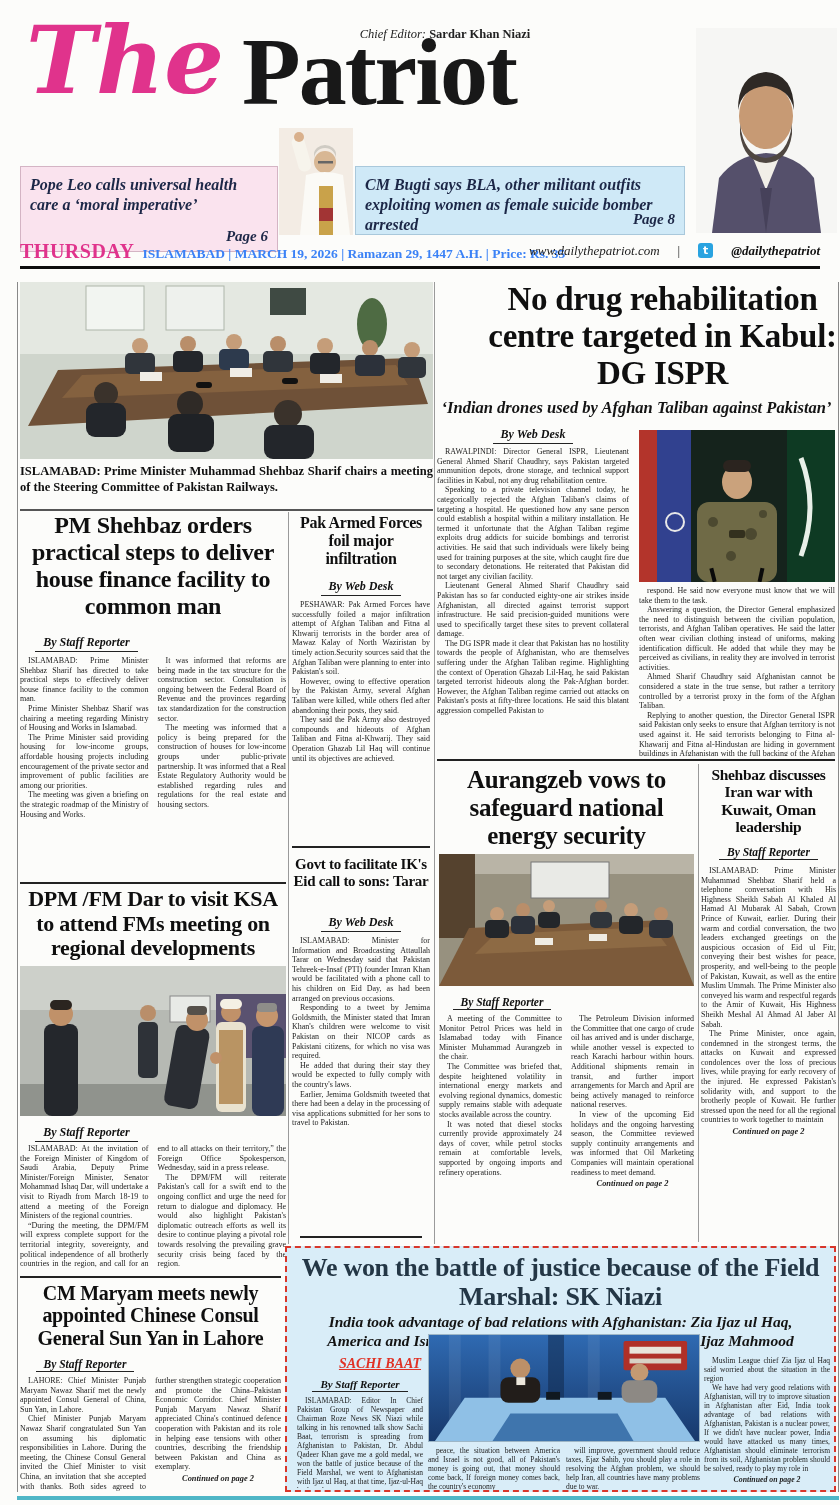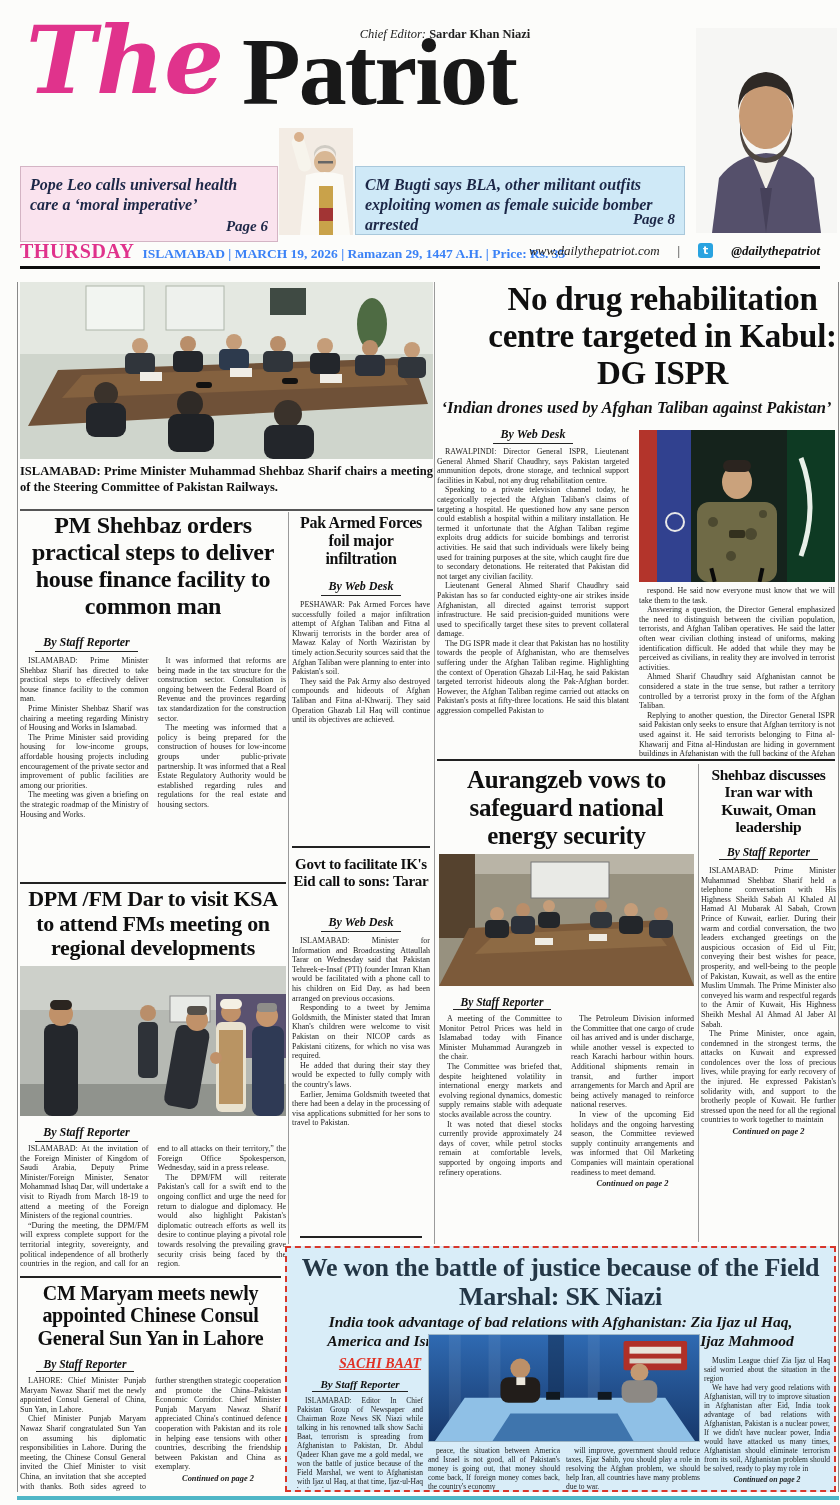--- a/index.html
+++ b/index.html
@@ -64,21 +64,21 @@
       <rect width="141" height="205" fill="#f6f6f4"></rect>
       <path d="M16,205 L23,150 Q40,127 70,125 Q101,127 118,150 L125,205 Z" fill="#55506b"></path>
       <path d="M57,130 L70,162 L83,130 Z" fill="#f2efe8"></path>
       <path d="M64,160 L70,205 L76,160 Z" fill="#46415a"></path>
       <ellipse cx="70" cy="88" rx="27" ry="33" fill="#c79a74"></ellipse>
       <path d="M42,82 Q42,46 70,44 Q98,46 98,82 Q94,60 70,58 Q46,60 42,82 Z" fill="#2e2925"></path>
       <path d="M44,96 Q48,128 70,130 Q92,128 96,96 L96,106 Q92,134 70,135 Q48,134 44,106 Z" fill="#4f4741"></path>
     </svg>
   </div>
 
-  <div class="abs teaser" style="left:20px;top:166px;width:258px;height:76px;background:var(--teaser-pink-bg,#fae3ee);border:1px solid #d4b4c4">
+  <div class="abs teaser" style="left:20px;top:166px;width:258px;height:86px;background:var(--teaser-pink-bg,#fae3ee);border:1px solid #d4b4c4">
     <span>Pope Leo calls universal health care a ‘moral imperative’</span>
     <span class="pg">Page 6</span>
   </div>
 
   <div class="abs photo" style="left:279px;top:128px;width:74px;height:107px;background:#f3ece4;z-index:2">
     <svg viewBox="0 0 74 107" preserveAspectRatio="none">
       <rect width="74" height="107" fill="#f3ece4"></rect>
       <rect x="16" y="8" width="13" height="36" rx="6" fill="#f7f4ec" transform="rotate(-16 22 26)"></rect>
       <circle cx="20" cy="9" r="5" fill="#d9b08c"></circle>
       <circle cx="46" cy="34" r="11" fill="#d8b794"></circle>
@@ -210,20 +210,21 @@
     <div class="abs rule" style="left:20px;top:882px;width:266px;height:2px"></div>
   </div>
 
   <div>
     <div class="abs hl" style="left:292px;top:514px;width:138px;font-size:16px">Pak Armed Forces foil major infiltration</div>
     <div class="abs byline-wrap" style="left:292px;top:576px;width:138px">
       <span class="byline">By Web Desk</span>
     </div>
     <div class="abs body" style="left:292px;top:600px;width:138px;height:242px">
         <p>PESHAWAR: Pak Armed Forces have successfully foiled a major infiltration attempt of Afghan Taliban and Fitna al Khwarij terrorists in the border area of Mawaz Kalay of North Waziristan by timely action.Security sources said that the Afghan Taliban were planning to enter into Pakistan's soil.</p>
+        <p>However, owing to effective operation by the Pakistan Army, several Afghan Taliban were killed, while others fled after abandoning their posts, they said.</p>
         <p>They said the Pak Army also destroyed compounds and hideouts of Afghan Taliban and Fitna al-Khwarij. They said Operation Ghazab Lil Haq will continue until its objectives are achieved.</p>
       </div>
     <div class="abs rule" style="left:292px;top:846px;width:138px;height:2px"></div>
   </div>
 
   <div>
     <div class="abs hl" style="left:292px;top:856px;width:138px;font-size:15px">Govt to facilitate IK's Eid call to sons: Tarar</div>
     <div class="abs byline-wrap" style="left:292px;top:912px;width:138px">
       <span class="byline">By Web Desk</span>
     </div>

